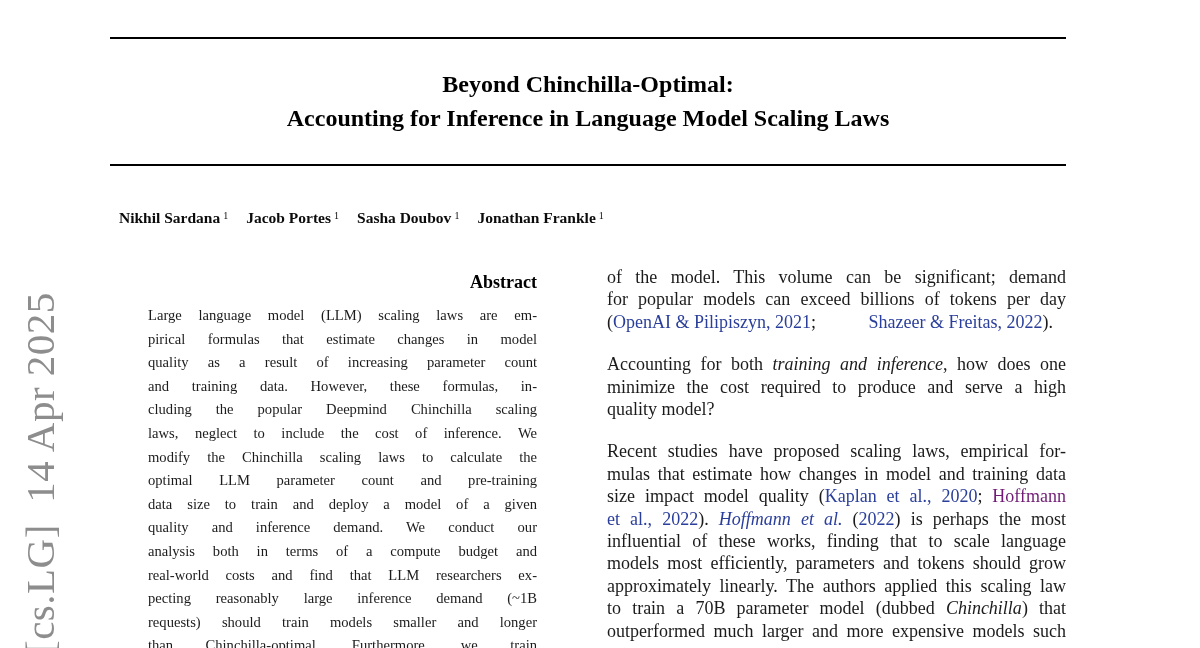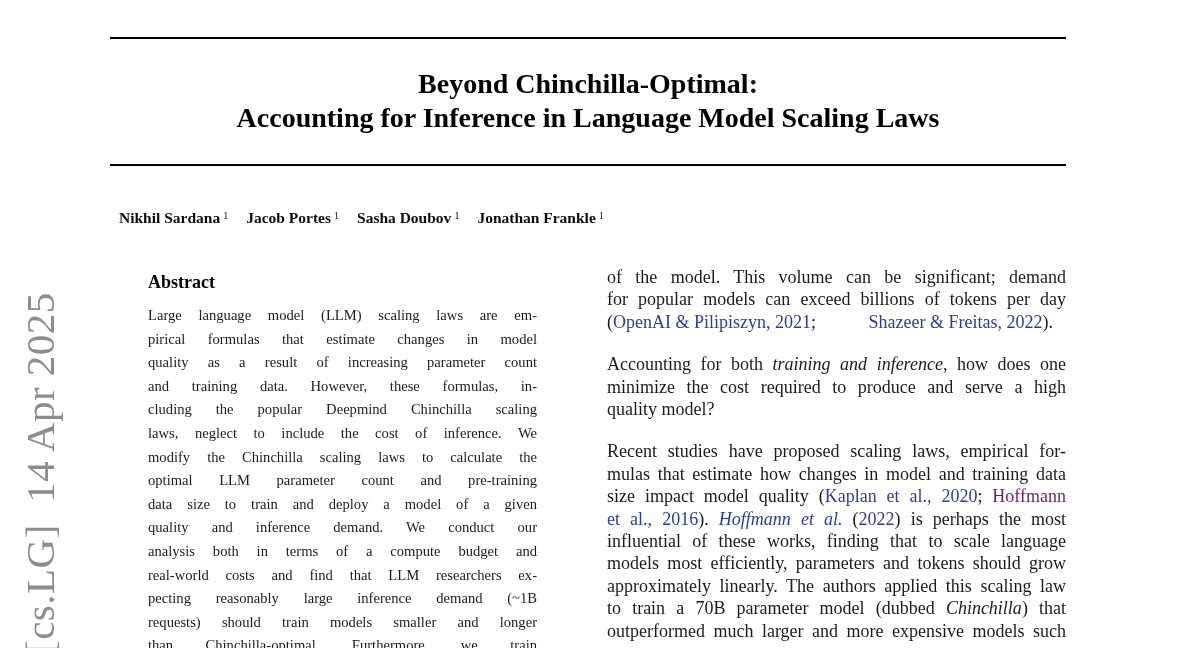--- a/index.html
+++ b/index.html
@@ -9,42 +9,42 @@
   }
   .page { position:relative; width:1200px; height:648px; overflow:hidden; background:#fff; }
 
   .content { margin-left:110px; width:956px; }
 
   .rule { border:0; border-top:2px solid #000; margin:0; }
   .rule-top { margin-top:37px; }
   .rule-bottom { margin-top:29px; }
 
   .title {
-    text-align:center; font-size:28px; font-weight:700;
+    text-align:center; font-size:24px; font-weight:700;
     line-height:34px; margin-top:28px; color:#000;
   }
 
   .authors {
     text-align:left; margin-top:42px;
     font-size:15.5px; font-weight:700; color:#0b0b0b; line-height:20px;
   }
   .author { margin:0 9px; white-space:nowrap; }
   .affmark {
     font-weight:400; font-size:10px;
     position:relative; top:-0.45em; margin-left:3px;
   }
 
   .columns { display:flex; margin-top:34px; align-items:flex-start; }
   .col-left  { width:462px; flex:none; }
   .col-right { width:459px; flex:none; margin-left:35px; padding-top:2px;
                font-size:18px; color:#1b1b1b; }
 
   .abstract-block { width:389px; margin-left:38px; }
   .abstract-heading {
-    text-align:left; font-size:18px; font-weight:700;
+    text-align:right; font-size:18px; font-weight:700;
     margin:8px 0 11px 0; color:#000;
   }
   .abstract-lines { font-size:14.6px; color:#1b1b1b; }
 
   .jline { text-align:justify; text-align-last:justify; }
   .abstract-lines .jline { line-height:23.6px; }
   .rpara .jline { line-height:22.4px; }
   .jline.pend { text-align-last:left; }
   .rpara + .rpara { margin-top:20px; }
 
@@ -111,21 +111,21 @@
           </div>
           <div class="rpara">
             <div class="jline"><span>Accounting for both </span><span class="em">training and inference</span><span>, how does one</span></div>
             <div class="jline"><span>minimize the cost required to produce and serve a high</span></div>
             <div class="jline pend"><span>quality model?</span></div>
           </div>
           <div class="rpara">
             <div class="jline"><span>Recent studies have proposed scaling laws, empirical for-</span></div>
             <div class="jline"><span>mulas that estimate how changes in model and training data</span></div>
             <div class="jline"><span>size impact model quality (</span><span class="cite" style="color: rgb(42, 62, 155);">Kaplan et al., 2020</span><span>; </span><span class="cite" style="color: #701a75;">Hoffmann</span></div>
-            <div class="jline"><span class="cite" style="color: rgb(42, 62, 155);">et al., 2016</span><span>). </span><span class="cite" style="color: rgb(42, 62, 155); font-style: italic;">Hoffmann et al.</span><span> (</span><span class="cite" style="color: rgb(42, 62, 155);">2022</span><span>) is perhaps the most</span></div>
+            <div class="jline"><span class="cite" style="color: rgb(42, 62, 155);">et al., 2022</span><span>). </span><span class="cite" style="color: rgb(42, 62, 155); font-style: italic;">Hoffmann et al.</span><span> (</span><span class="cite" style="color: rgb(42, 62, 155);">2022</span><span>) is perhaps the most</span></div>
             <div class="jline"><span>influential of these works, finding that to scale language</span></div>
             <div class="jline"><span>models most efficiently, parameters and tokens should grow</span></div>
             <div class="jline"><span>approximately linearly. The authors applied this scaling law</span></div>
             <div class="jline"><span>to train a 70B parameter model (dubbed </span><span class="em">Chinchilla</span><span>) that</span></div>
             <div class="jline"><span>outperformed much larger and more expensive models such</span></div>
           </div>
         </div>
 
     </div>
   </div>

